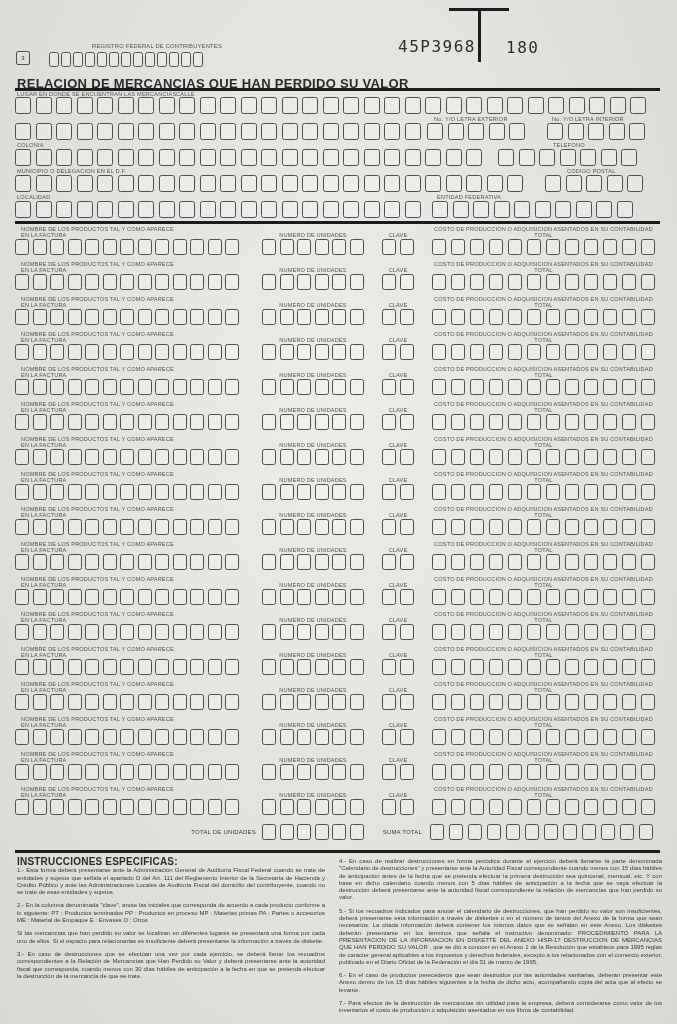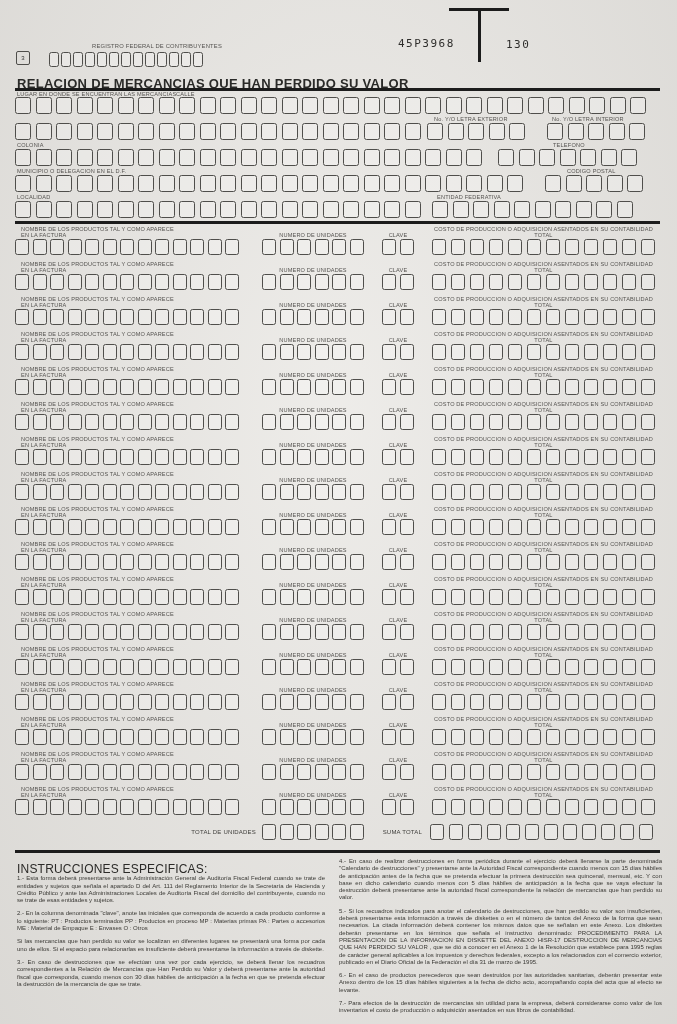--- a/index.html
+++ b/index.html
@@ -8,21 +8,21 @@
   *{box-sizing:border-box; margin:0; padding:0;}
   html,body{width:677px; height:1024px;}
   body{font-family:"Liberation Sans", sans-serif; background:#d8d6d2;}
   .sheet{position:relative; width:677px; height:1024px; background:var(--paper); overflow:hidden;
          background-image:radial-gradient(ellipse at 50% 40%, rgba(255,255,255,.25), rgba(0,0,0,.06));}
   .top-strip{position:absolute; left:0; top:0; width:677px; height:7px;
              background:linear-gradient(90deg,#8a8a88 0%,#c9c8c5 12%,#9b9a97 28%,#d2d1ce 46%,#8f8e8b 60%,#c4c3c0 78%,#85observ 90%,#8a8a88 100%);
              opacity:.55;}
   .regmark-h{position:absolute; left:449px; top:8px; width:60px; height:3px; background:var(--rule);}
   .regmark-v{position:absolute; left:478px; top:9px; width:3px; height:53px; background:var(--rule);}
-  .ocr{position:absolute; font-family:"DejaVu Sans Mono", monospace; font-size:11px; letter-spacing:1.5px; color:#2e2d2b;}
+  .ocr{position:absolute; font-family:"DejaVu Sans Mono", monospace; font-size:16px; letter-spacing:1.5px; color:#2e2d2b;}
   .rfc-label{position:absolute; left:92px; top:43px; font-size:5.8px; color:var(--faint); letter-spacing:.2px;}
   .prefix-box{position:absolute; left:16px; top:51px; width:14px; height:14px; border:1px solid var(--boxb);
               border-radius:2px; font-size:6px; color:#333; display:flex; align-items:center; justify-content:center;}
   .cells{display:flex;}
   .cell{display:block; border:1px solid var(--boxb); border-radius:2.5px; background:rgba(255,255,255,.25);}
   .rfc-cells{position:absolute; left:49px; top:52px; gap:2px;}
   .rfc-cells .cell{width:10px; height:15px;}
   .title{position:absolute; left:17px; top:76px; font-size:13px; font-weight:bold; color:#2a2a28; letter-spacing:.3px;}
   .title-rule{position:absolute; left:15px; top:88px; width:645px; height:2.5px; background:var(--rule);}
   .flabel{position:absolute; font-size:5.6px; color:var(--faint); letter-spacing:.2px; white-space:nowrap;}
@@ -47,33 +47,33 @@
   
   .tot-label{position:absolute; font-size:6px; color:#3f3e3b; letter-spacing:.2px; white-space:nowrap;}
   .tot-cells{position:absolute; gap:3.5px;}
   .tot-cells .cell{width:14px; height:16px;}
   .tot-cells.wide{gap:5px;}
   
   .instructions{position:absolute; left:17px; top:858px; width:645px; display:flex; gap:14px;}
   .icol{font-size:6px; line-height:7.3px; color:#3a3935; text-align:justify;}
   .icol.left{width:308px;}
   .icol.right{flex:1;}
-  .ihead{font-size:12px; font-weight:normal; color:#2b2a28; margin-bottom:2px; letter-spacing:.2px;margin-top:8px;}
+  .ihead{font-size:10px; font-weight:bold; color:#2b2a28; margin-bottom:2px; letter-spacing:.2px;}
   .instr-p{margin-bottom:6px;}
 </style>
 </head>
 <body>
 
 <div class="sheet">
 
   <div class="top-strip"></div>
   <div class="regmark-h"></div>
   <div class="regmark-v"></div>
   <div class="ocr" style="left:398px; top:37px;">45P3968</div>
-  <div class="ocr" style="left:506px; top:38px;">130</div>
+  <div class="ocr" style="left:506px; top:38px;">180</div>
 
   <div class="rfc-label">REGISTRO FEDERAL DE CONTRIBUYENTES</div>
   <div class="prefix-box">3</div>
   <div class="cells rfc-cells">
       <span class="cell"></span>
       <span class="cell"></span>
       <span class="cell"></span>
       <span class="cell"></span>
       <span class="cell"></span>
       <span class="cell"></span>

